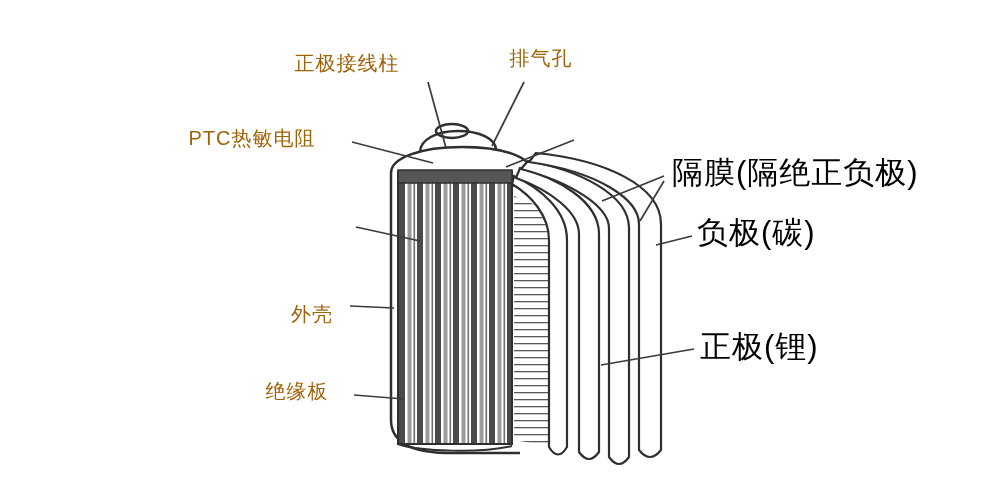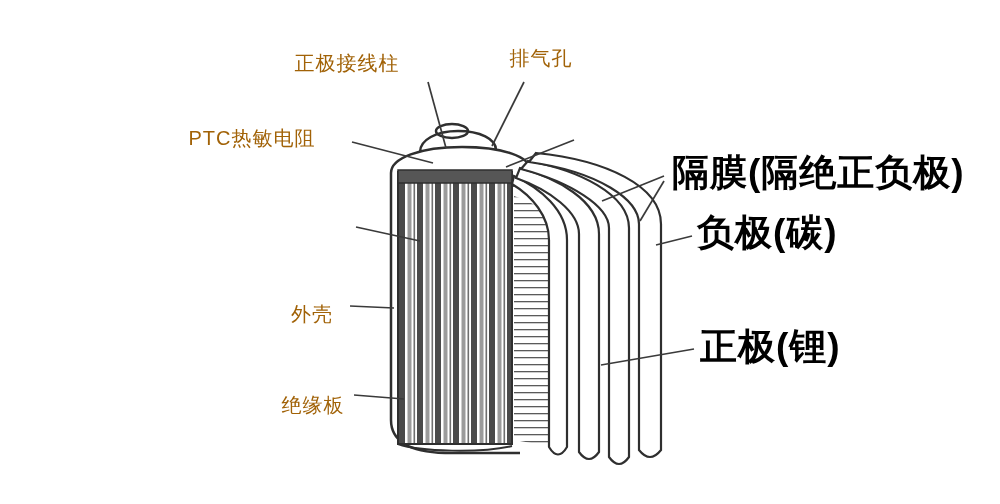--- a/index.html
+++ b/index.html
@@ -3,21 +3,21 @@
 <meta charset="utf-8">
 <style>
   * { margin:0; padding:0; box-sizing:border-box; }
   html,body { width:1000px; height:504px; background:#ffffff; overflow:hidden;
               font-family:"Liberation Sans","DejaVu Sans",sans-serif; }
   .stage { position:relative; width:1000px; height:504px; background:#ffffff; }
   .stage > svg { position:absolute; left:0; top:0; }
   .lbl { position:absolute; color:#a16207; font-size:20px; white-space:nowrap;
          transform:translate(-50%,-50%); letter-spacing:1px; line-height:1; }
   .lbl.left { transform:translate(0,-50%); }
-  .lbl.bold { font-weight:700; color:#000000; font-size:37px; }
+  .lbl.bold { font-weight:400; color:#000000; font-size:31px; }
 </style>
 </head>
 <body>
 
 <div class="stage">
 
   <svg width="1000" height="504" viewBox="0 0 1000 504">
     <defs>
       <pattern id="windings" x="398" y="0" width="18" height="10" patternUnits="userSpaceOnUse">
         <rect x="0" y="0" width="18" height="10" fill="#ffffff"></rect>
@@ -70,15 +70,15 @@
     </g>
   </svg>
 
   <div class="lbl" style="left:347px; top:63px;">正极接线柱</div>
   <div class="lbl" style="left:533px; top:58px;margin-left:8px;">排气孔</div>
   <div class="lbl" style="left:252px; top:130px;margin-top:8px;">PTC热敏电阻</div>
   <div class="lbl bold left" style="left:672px; top:172px;">隔膜(隔绝正负极)</div>
   <div class="lbl bold left" style="left:697px; top:232px;text-align:right;">负极(碳)</div>
   <div class="lbl" style="left:312px; top:314px;">外壳</div>
   <div class="lbl bold left" style="left:700px; top:346px;">正极(锂)</div>
-  <div class="lbl" style="left:297px; top:405px;margin-left:16px;">绝缘板</div>
+  <div class="lbl" style="left:297px; top:391px;">绝缘板</div>
 
 </div>
 
 </body></html>

